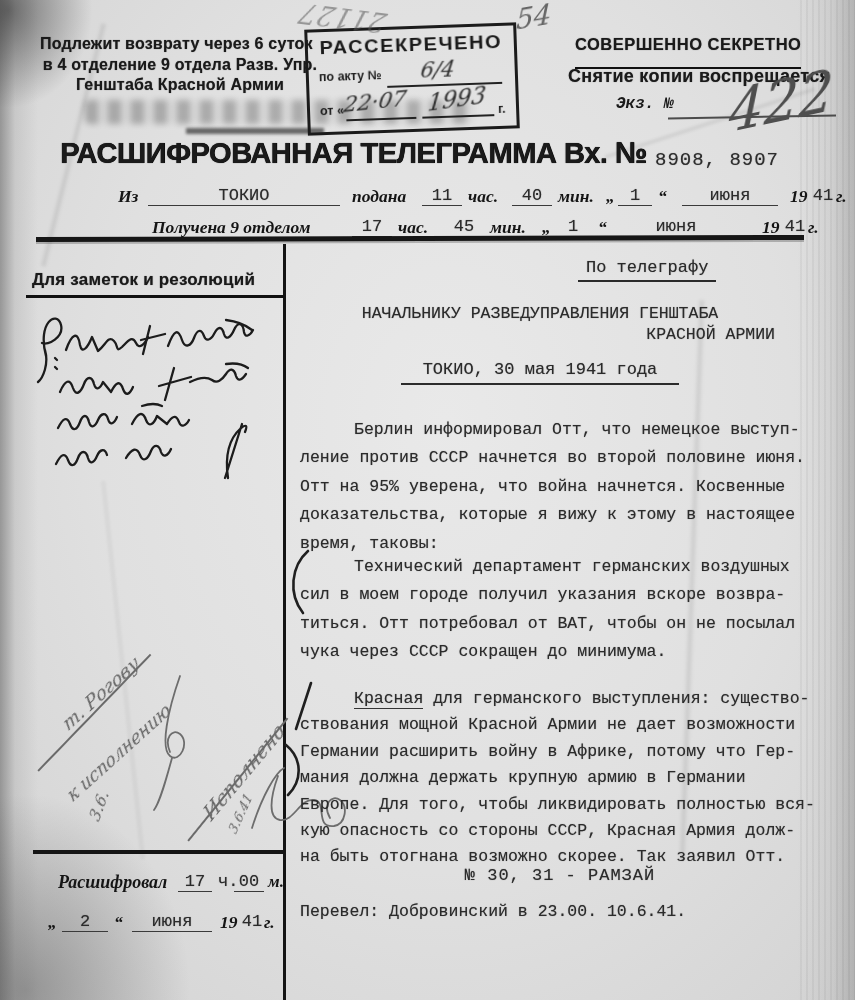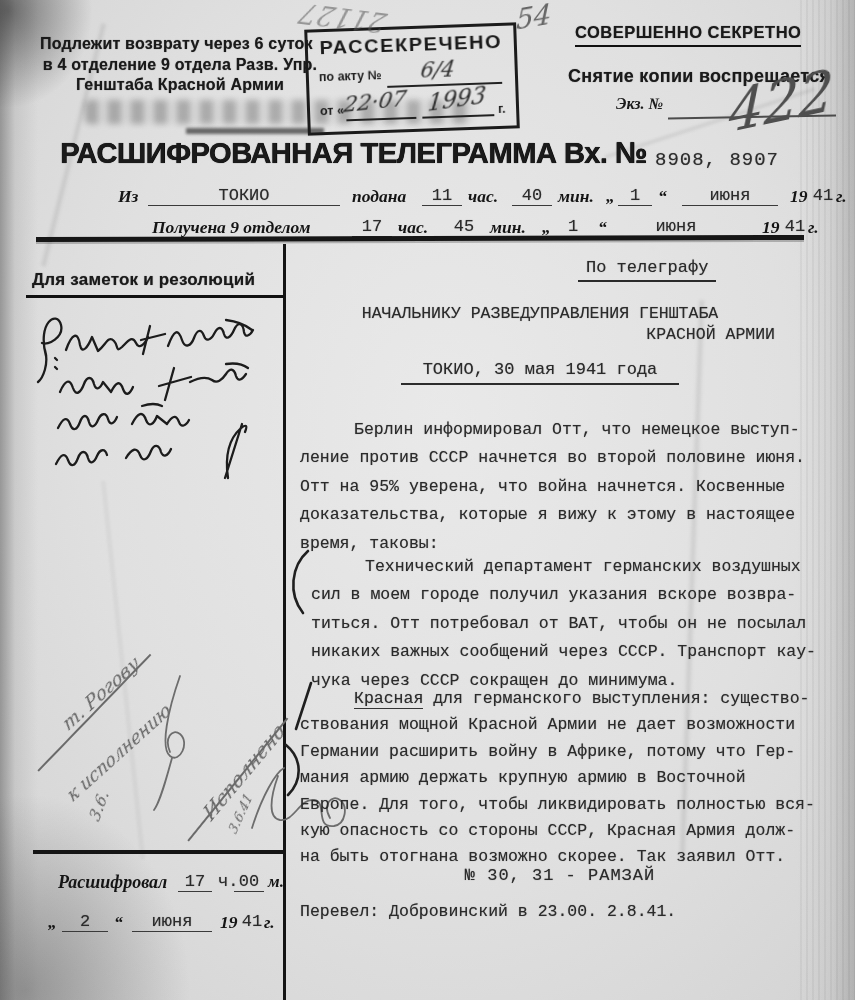--- a/index.html
+++ b/index.html
@@ -40,25 +40,25 @@
     font-family:"Liberation Mono",monospace;font-size:17px;color:#2b2b2b;
     text-shadow:0 0 1px rgba(25,25,25,.45);}
   .rule-main{left:36px;top:236px;width:768px;height:4.5px;background:#161616;
     transform:rotate(-.15deg);box-shadow:0 2px 0 rgba(20,20,20,.25);}
   .divider{left:283px;top:244px;width:2.6px;height:756px;background:#141414;}
   .notes-header{left:32px;top:270px;font-weight:bold;font-size:17px;letter-spacing:.2px;
     text-shadow:0 0 1px rgba(0,0,0,.55);}
   .notes-underline{left:26px;top:295px;width:258px;height:3px;background:#111;}
   .rule-decipher{left:33px;top:850px;width:251px;height:4px;background:#151515;}
   
-  .topsecret{left:575px;top:23px;font-weight:bold;font-size:16.5px;letter-spacing:.5px;
-    border-bottom:2.2px solid #111;padding-bottom:3px;text-shadow:0 0 1px rgba(0,0,0,.55);}
+  .topsecret{left:575px;top:35px;font-weight:bold;font-size:16.5px;letter-spacing:.5px;
+    border-bottom:2.2px solid #111;padding-bottom:13px;text-shadow:0 0 1px rgba(0,0,0,.55);}
   .nocopies{left:568px;top:66px;font-weight:bold;font-size:18px;letter-spacing:.3px;
     text-shadow:0 0 1px rgba(0,0,0,.5);}
-  .ekz{left:616px;top:95px;font-family:Liberation Serif, serif;font-style:italic;
+  .ekz{left:616px;top:95px;font-family:Liberation Mono, monospace;font-style:italic;
     font-weight:bold;font-size:16px;}
   .ekz-line{left:668px;top:116px;width:168px;height:1.6px;background:#4c4c4c;transform:rotate(-1deg);}
   
   .stamp{left:306px;top:26px;width:206px;height:100px;border:3.5px solid #1b1b1b;
     transform:rotate(-2deg);filter:blur(.2px);}
   .stamp-title{position:absolute;left:0;top:5px;width:100%;text-align:center;font-weight:800;
     font-size:19px;letter-spacing:1.5px;transform:scaleX(1.05);}
   .stamp-row{position:absolute;left:10px;font-weight:bold;font-size:12.5px;color:#1d1d1d;}
   .stamp-line{position:absolute;height:1.8px;background:#222;}
   
@@ -83,21 +83,21 @@
   .addr{left:305px;top:303px;width:470px;text-align:center;font-family:"Liberation Mono",monospace;
     font-size:16.5px;line-height:21px;color:#2b2b2b;text-shadow:0 0 1px rgba(25,25,25,.45);}
   .dateline-wrap{left:305px;top:360px;width:470px;text-align:center;}
   .dateline{display:inline-block;font-family:"Liberation Mono",monospace;font-size:17px;
     color:#2a2a2a;border-bottom:2px solid #2c2c2c;padding:0 22px 4px 22px;
     text-shadow:0 0 1px rgba(25,25,25,.45);}
   .para{position:absolute;left:300px;width:528px;font-size:16.5px;}
   .para .ln{display:block;font-family:"Liberation Mono",monospace;color:#2b2b2b;
     text-shadow:0 0 1px rgba(25,25,25,.45);}
   .p1{top:416px;} .p1 .ln{line-height:28.4px;}
-  .p2{top:553px;margin-left:11px;} .p2 .ln{line-height:28.4px;}
+  .p2{top:553px;} .p2 .ln{line-height:28.4px;}
   .p3{top:686px;} .p3 .ln{line-height:26.4px;}
   .indent{text-indent:54px;}
   .uword{border-bottom:1.6px solid #333;}
   .sig-line{left:300px;top:866px;width:520px;text-align:center;font-family:"Liberation Mono",monospace;
     font-size:17px;color:#2b2b2b;letter-spacing:1px;text-shadow:0 0 1px rgba(25,25,25,.45);}
   .translator{left:300px;top:902px;font-family:"Liberation Mono",monospace;font-size:16.5px;
     color:#2b2b2b;text-shadow:0 0 1px rgba(25,25,25,.45);}
   
   .mark{stroke:#1f1f1f;stroke-width:2.6;fill:none;stroke-linecap:round;}
   svg.ink path{stroke:#1c1c1c;stroke-width:2.3;fill:none;stroke-linecap:round;stroke-linejoin:round;}
@@ -247,40 +247,39 @@
     <span class="ln">ление против СССР начнется во второй половине июня.</span>
     <span class="ln">Отт на 95% уверена, что война начнется. Косвенные</span>
     <span class="ln">доказательства, которые я вижу к этому в настоящее</span>
     <span class="ln">время, таковы:</span>
   </div>
 
   <div class="para p2">
     <span class="ln indent">Технический департамент германских воздушных</span>
     <span class="ln">сил в моем городе получил указания вскоре возвра-</span>
     <span class="ln">титься. Отт потребовал от ВАТ, чтобы он не посылал</span>
-    <span class="ln">никаких важных сообщений через СССР. Транспорт кау-</span>
     <span class="ln">чука через СССР сокращен до минимума.</span>
   </div>
 
   <div class="para p3">
     <span class="ln indent"><span class="uword">Красная</span><span> для германского выступления: существо-</span></span>
     <span class="ln">ствования мощной Красной Армии не дает возможности</span>
     <span class="ln">Германии расширить войну в Африке, потому что Гер-</span>
-    <span class="ln">мания армию держать крупную армию в Восточной</span>
+    <span class="ln">мания должна держать крупную армию в Германии</span>
     <span class="ln">Европе. Для того, чтобы ликвидировать полностью вся-</span>
     <span class="ln">кую опасность со стороны СССР, Красная Армия долж-</span>
     <span class="ln">на быть отогнана возможно скорее. Так заявил Отт.</span>
   </div>
 
   <svg class="abs" style="left:286px;top:548px;" width="26" height="68" viewBox="0 0 26 68">
     <path class="mark" d="M22,3 C5,18 2,46 17,65"></path>
   </svg>
   <svg class="abs" style="left:292px;top:680px;" width="22" height="52" viewBox="0 0 22 52">
     <path class="mark" d="M19,3 L4,49"></path>
   </svg>
   <svg class="abs" style="left:280px;top:742px;" width="26" height="56" viewBox="0 0 26 56">
     <path class="mark" d="M6,3 C22,16 23,38 8,53"></path>
   </svg>
 
   <div class="abs sig-line">№ 30, 31  - РАМЗАЙ</div>
-  <div class="abs translator">Перевел: Добровинский в 23.00. 2.8.41.</div>
+  <div class="abs translator">Перевел: Добровинский в 23.00. 10.6.41.</div>
 
 </div>
 
 </body></html>

